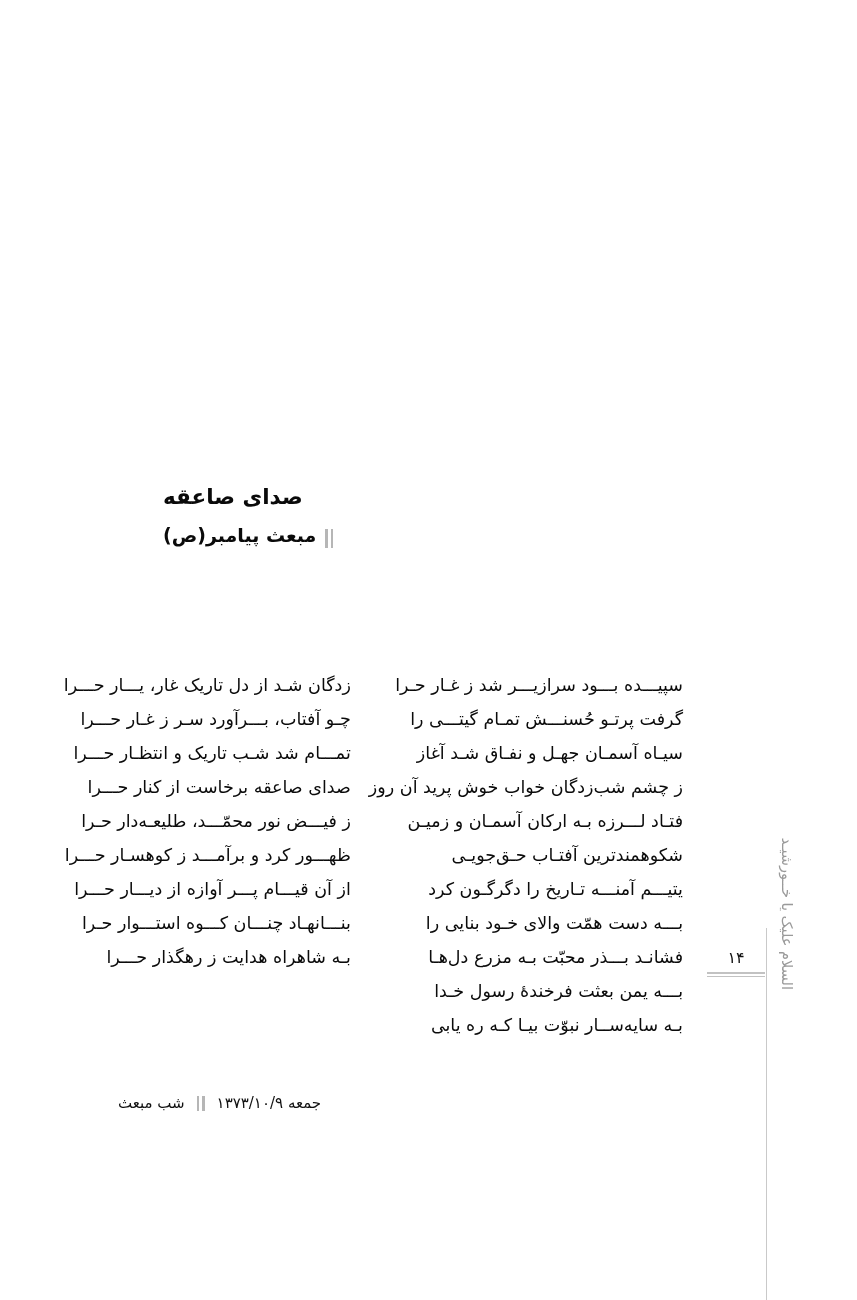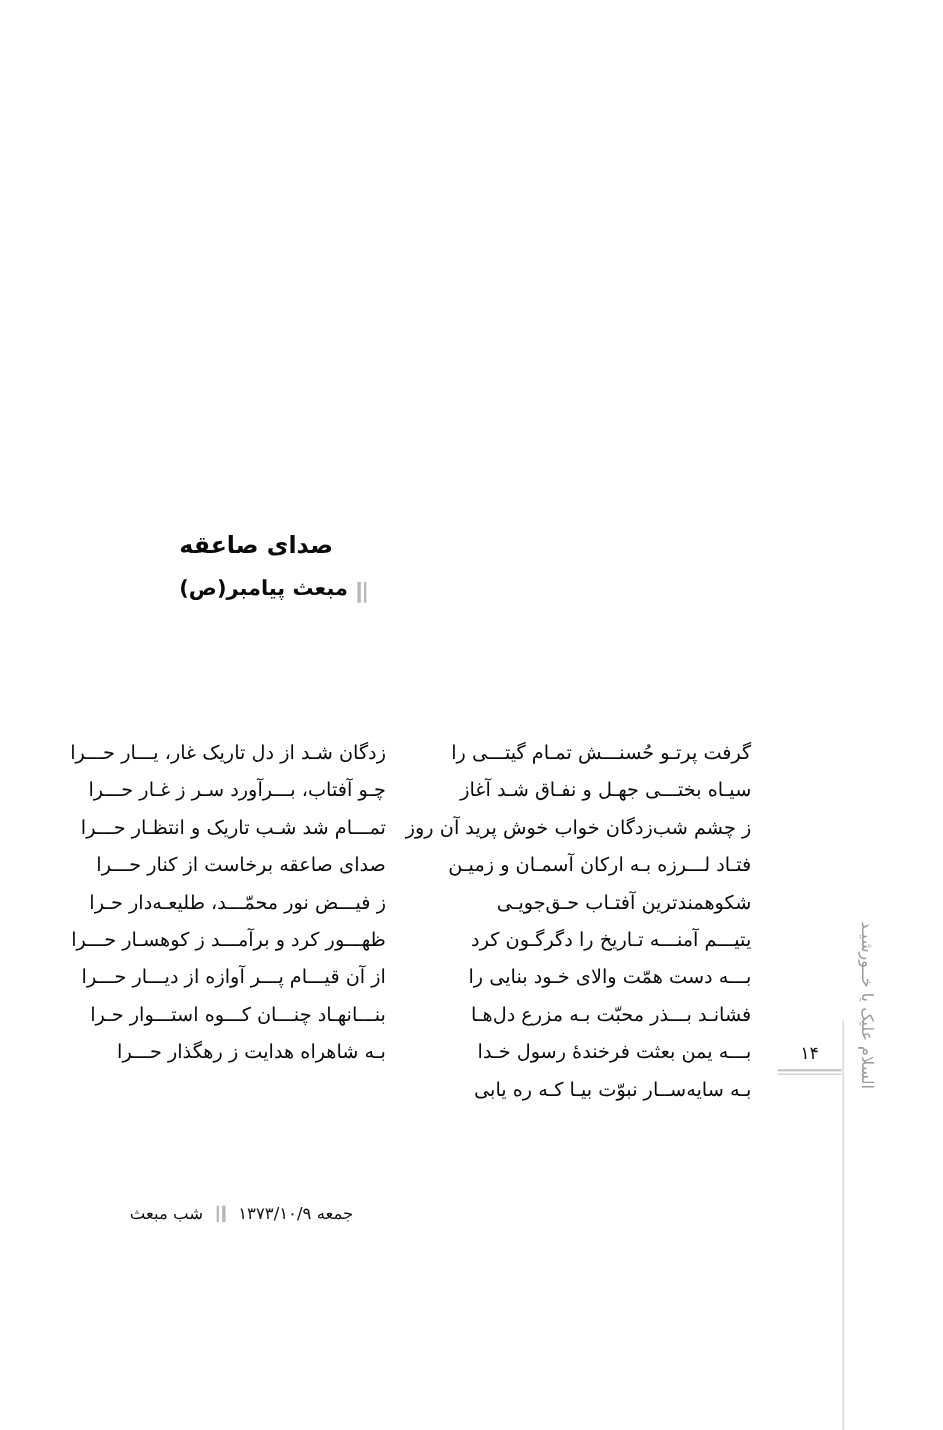--- a/index.html
+++ b/index.html
@@ -217,24 +217,27 @@
         <i></i>
           <i></i>
       </span>
     </div>
   </div>
 
   <div class="poem-area">
 
     <div class="poem-col">
       <div class="poem-line stretch">
+          <span>سپیـــده بـــود سرازیـــر شد ز غـار حـرا</span>
+        </div>
+      <div class="poem-line stretch">
           <span>گرفت پرتـو حُسنـــش تمـام گیتـــی را</span>
         </div>
       <div class="poem-line stretch">
-          <span>سیـاه بختـــی جهـل و نفـاق شـد آغاز</span>
+          <span>سیـاه آسمـان جهـل و نفـاق شـد آغاز</span>
         </div>
       <div class="poem-line stretch">
           <span>ز چشم شب‌زدگان خواب خوش پرید آن روز</span>
         </div>
       <div class="poem-line stretch">
           <span>فتـاد لـــرزه بـه ارکان آسمـان و زمیـن</span>
         </div>
       <div class="poem-line stretch">
           <span>شکوهمندترین آفتـاب حـق‌جویـی</span>
         </div>

